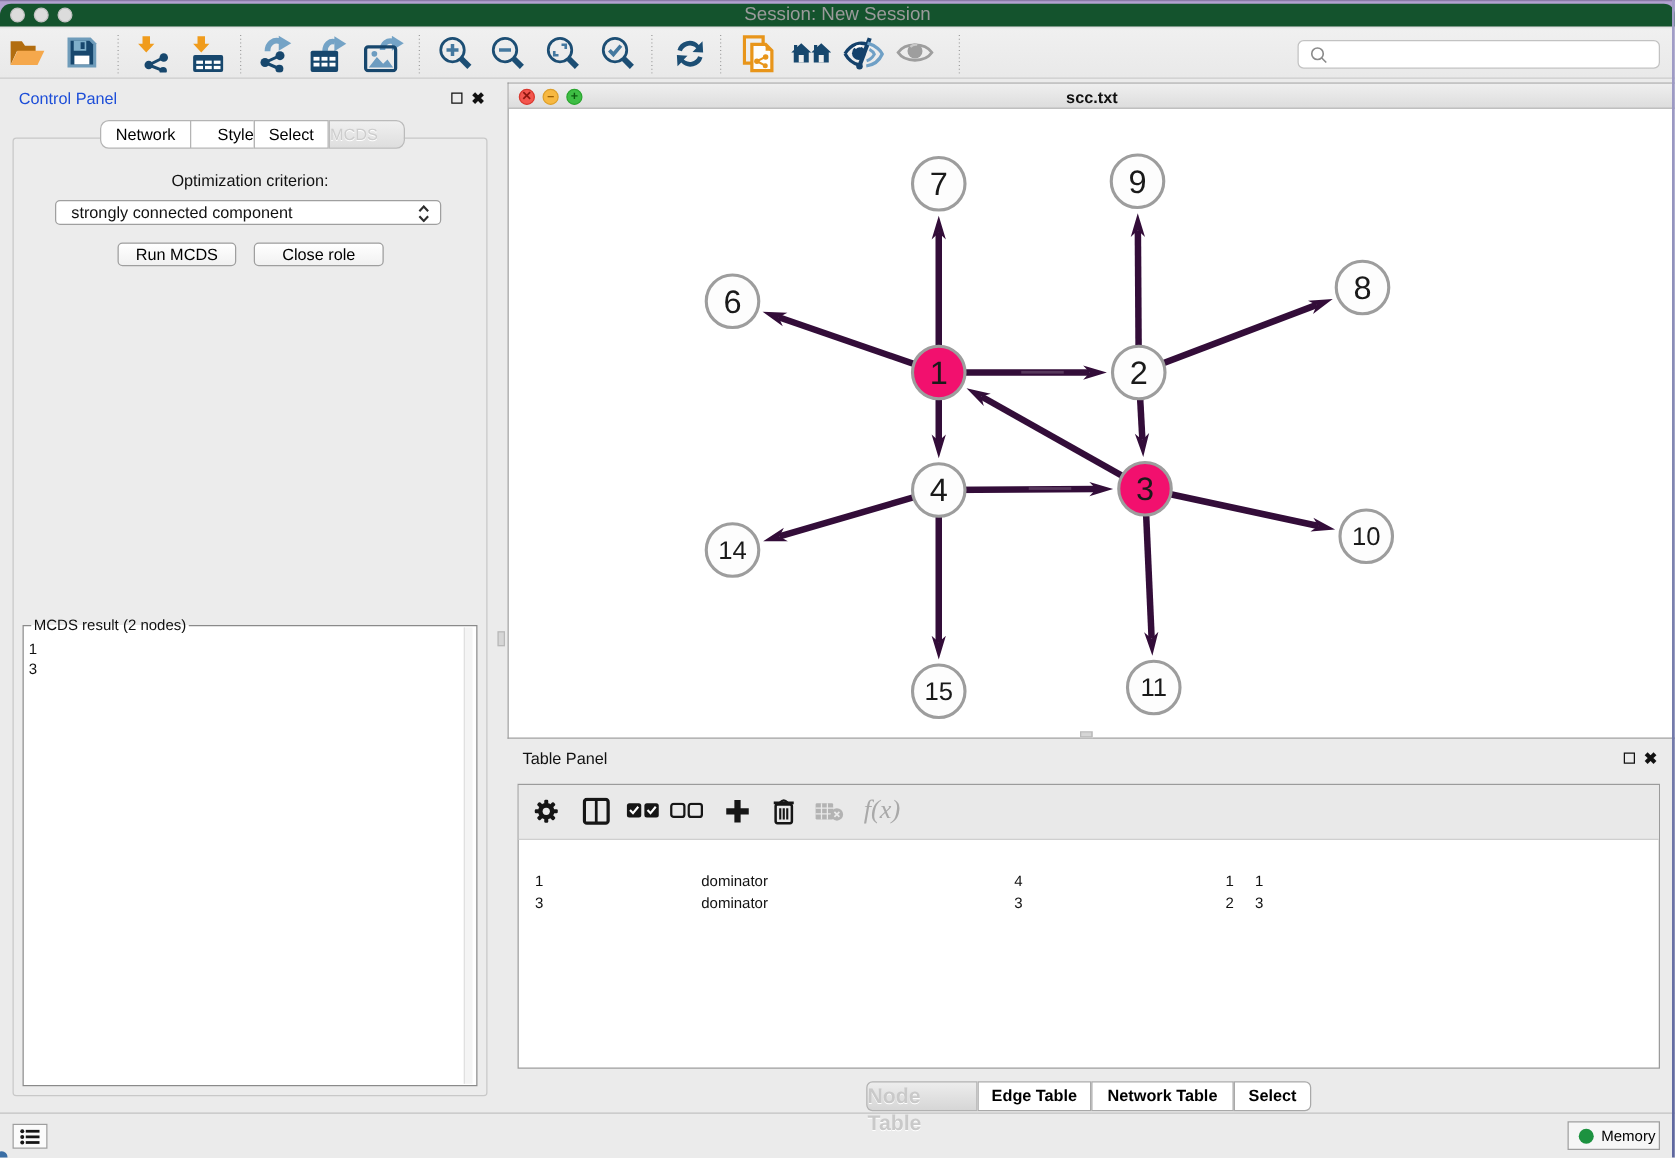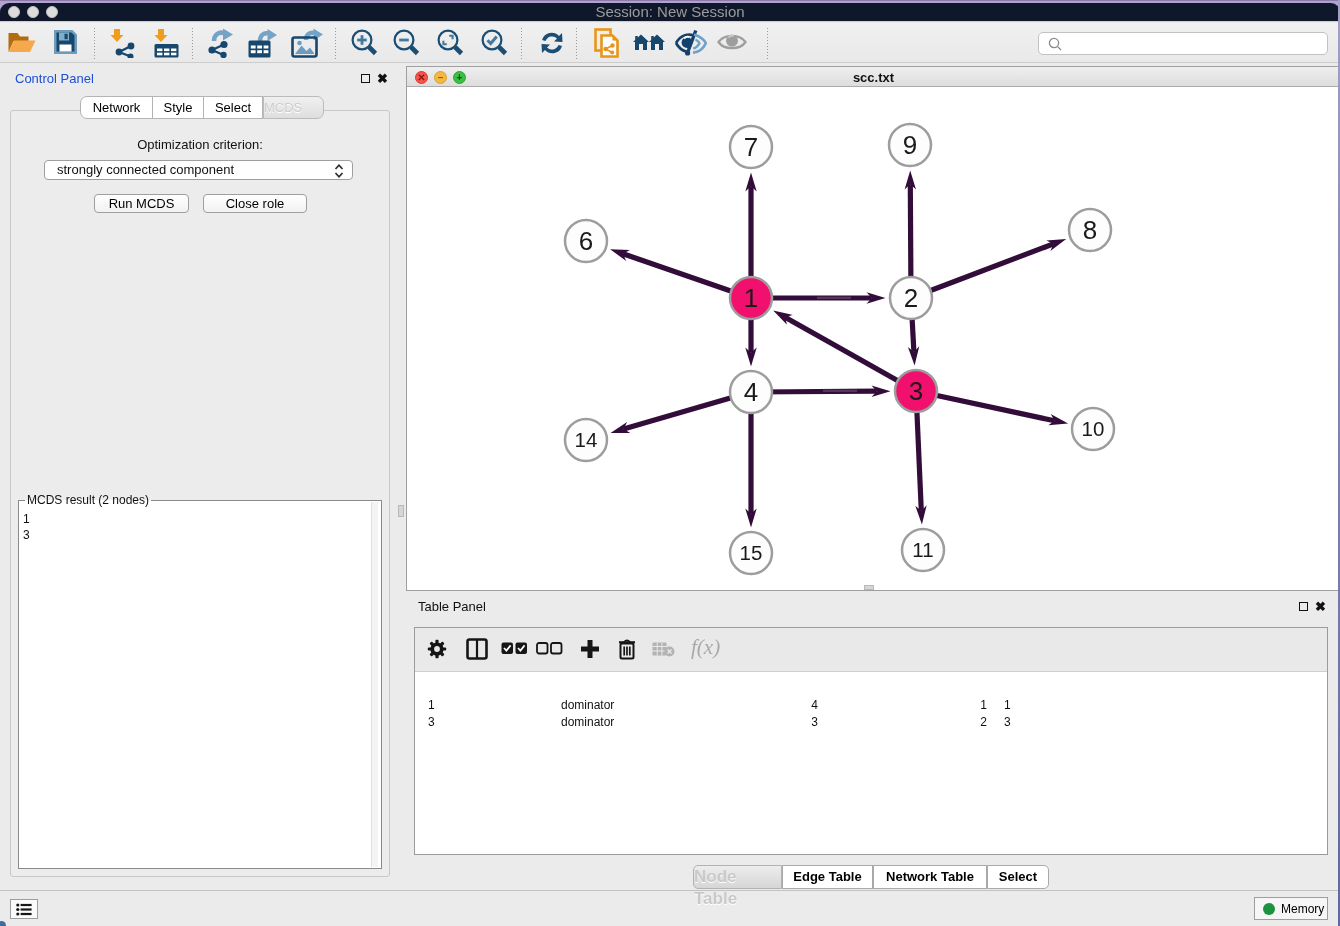--- a/index.html
+++ b/index.html
@@ -2,21 +2,21 @@
 <html><head>
 <meta charset="utf-8">
 <style>
   * { margin:0; padding:0; box-sizing:border-box; }
   html,body { width:1340px; height:926px; overflow:hidden; }
   body { font-family:"Liberation Sans", sans-serif; background:#ebebeb; position:relative; }
   .abs { position:absolute; }
 
   
   #purple { left:0; top:0; width:1340px; height:13px; background:#b2a2d1; border-top:1px solid #8a7ba8; }
-  #titlebar { left:0; top:3px; width:1340px; height:19px; background:#0f172a; border-bottom:1px solid #cecece; border-radius:9px 9px 0 0; }
+  #titlebar { left:0; top:3px; width:1340px; height:19px; background:#14532d; border-bottom:1px solid #cecece; border-radius:9px 9px 0 0; }
   .tl { position:absolute; top:3px; width:12px; height:12px; border-radius:50%; background:#dcdcdc; border:1px solid #c3c3c3; }
   #title-text { position:absolute; left:0; right:0; top:0px; text-align:center; font-size:15px; color:#9b9b9b; }
 
   
   #toolbar { left:0; top:23px; width:1340px; height:40px; background:linear-gradient(#f0f0f0,#e9e9e9); border-bottom:1px solid #cccccc; }
   .sep { position:absolute; top:5px; height:31px; width:1px; background-image:linear-gradient(#9a9a9a 33%, rgba(0,0,0,0) 0%); background-size:1px 3px; }
   .ticon { position:absolute; top:5px; }
   #search { position:absolute; left:1038px; top:9px; width:290px; height:23px; border:1.5px solid #c2c2c2; border-radius:5px; background:#ffffff; }
 
   
@@ -237,21 +237,21 @@
       <circle cx="16" cy="12.8" r="6" fill="#9e9e9e"></circle>
       <path d="M12.3 9.5 a6 6 0 0 1 5.5 -1.7" fill="none" stroke="#c9c9c9" stroke-width="1.8"></path>
     </svg>
   </div>
 
   <div class="abs" id="cp-title">Control Panel</div>
   <div class="winbtn-sq" style="left:361px; top:74px;"></div>
   <div class="winbtn-x" style="left:377px; top:71px;">✖</div>
   <div class="abs" id="cp-panel"></div>
   <div class="tab" style="left:80px; width:73px; border-radius:7px 0 0 7px;">Network</div>
-  <div class="tab" style="left:152px; width:52px;">Style</div>
+  <div class="tab" style="left:152px; width:52px;text-align:right;">Style</div>
   <div class="tab" style="left:203px; width:60px;">Select</div>
   <div id="tab-mcds">MCDS</div>
   <div class="abs" id="opt-label">Optimization criterion:</div>
   <div class="abs" id="dropdown">strongly connected component
     <svg style="position:absolute; right:8px; top:3px;" width="10" height="14" viewBox="0 0 10 14">
       <path d="M1.5 5 L5 1.2 L8.5 5" fill="none" stroke="#2e2e2e" stroke-width="1.7"></path>
       <path d="M1.5 9 L5 12.8 L8.5 9" fill="none" stroke="#2e2e2e" stroke-width="1.7"></path>
     </svg>
   </div>
   <div class="btn" style="left:94px; width:95px;">Run MCDS</div>

